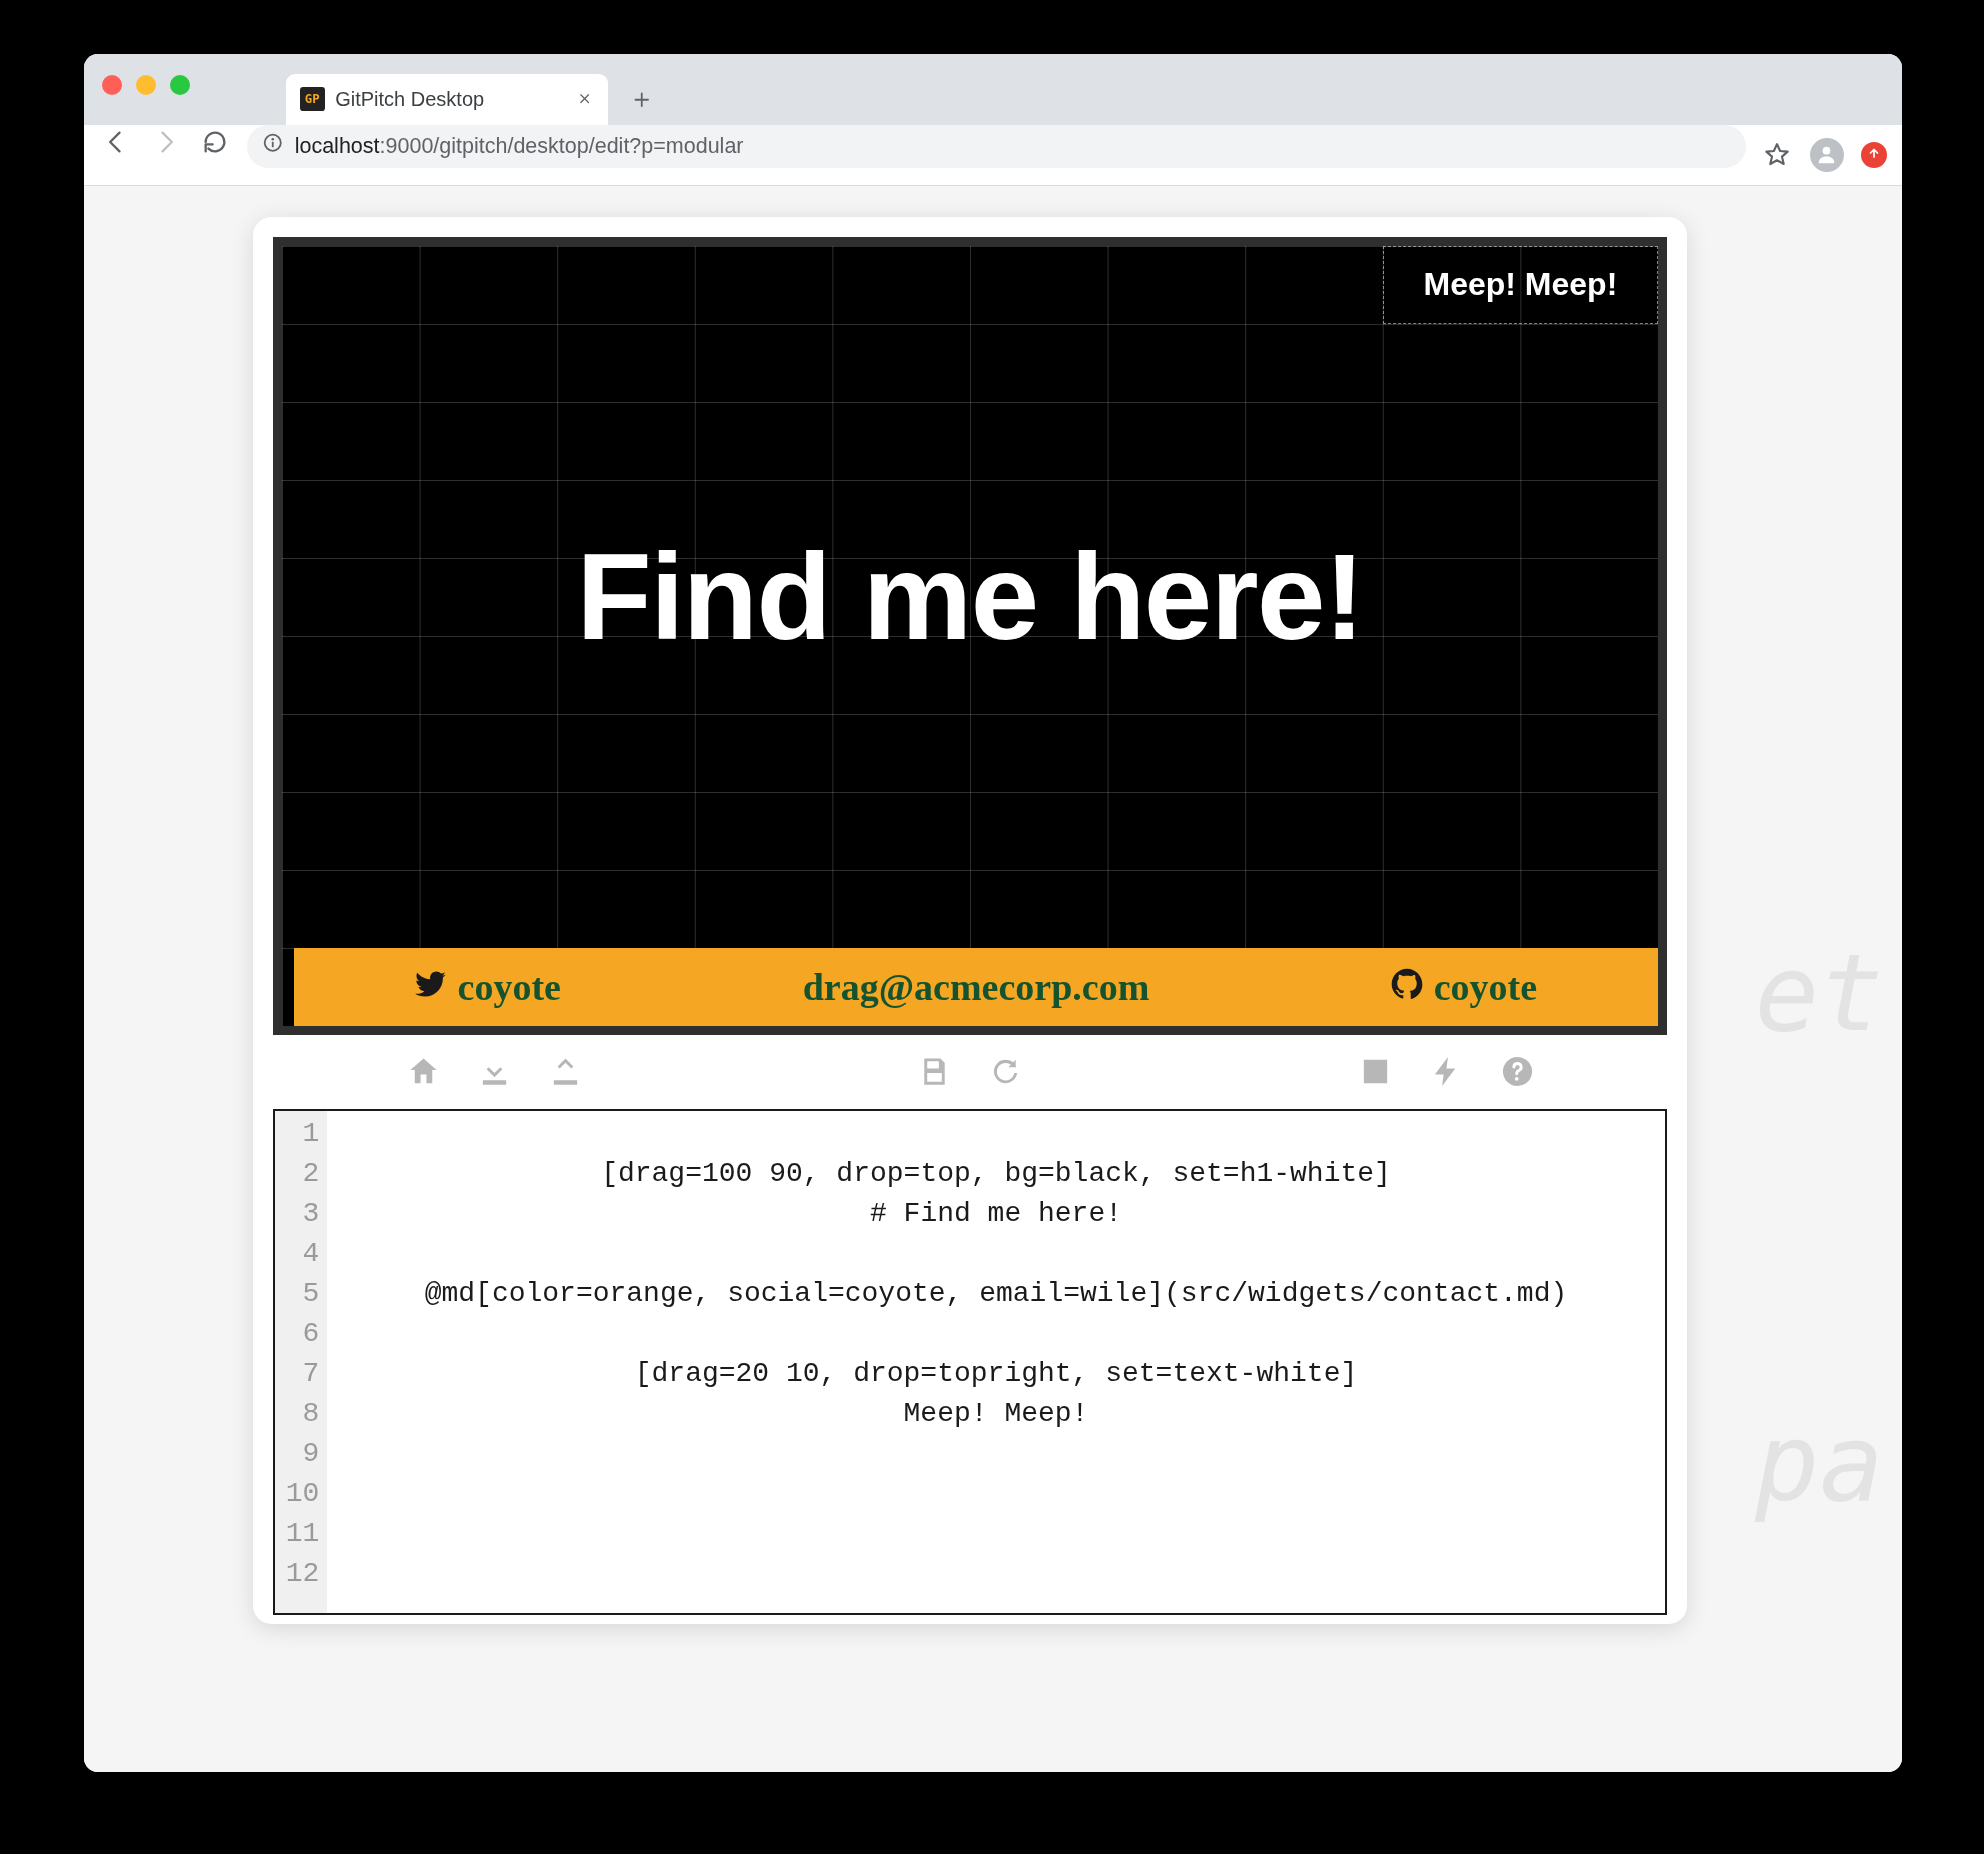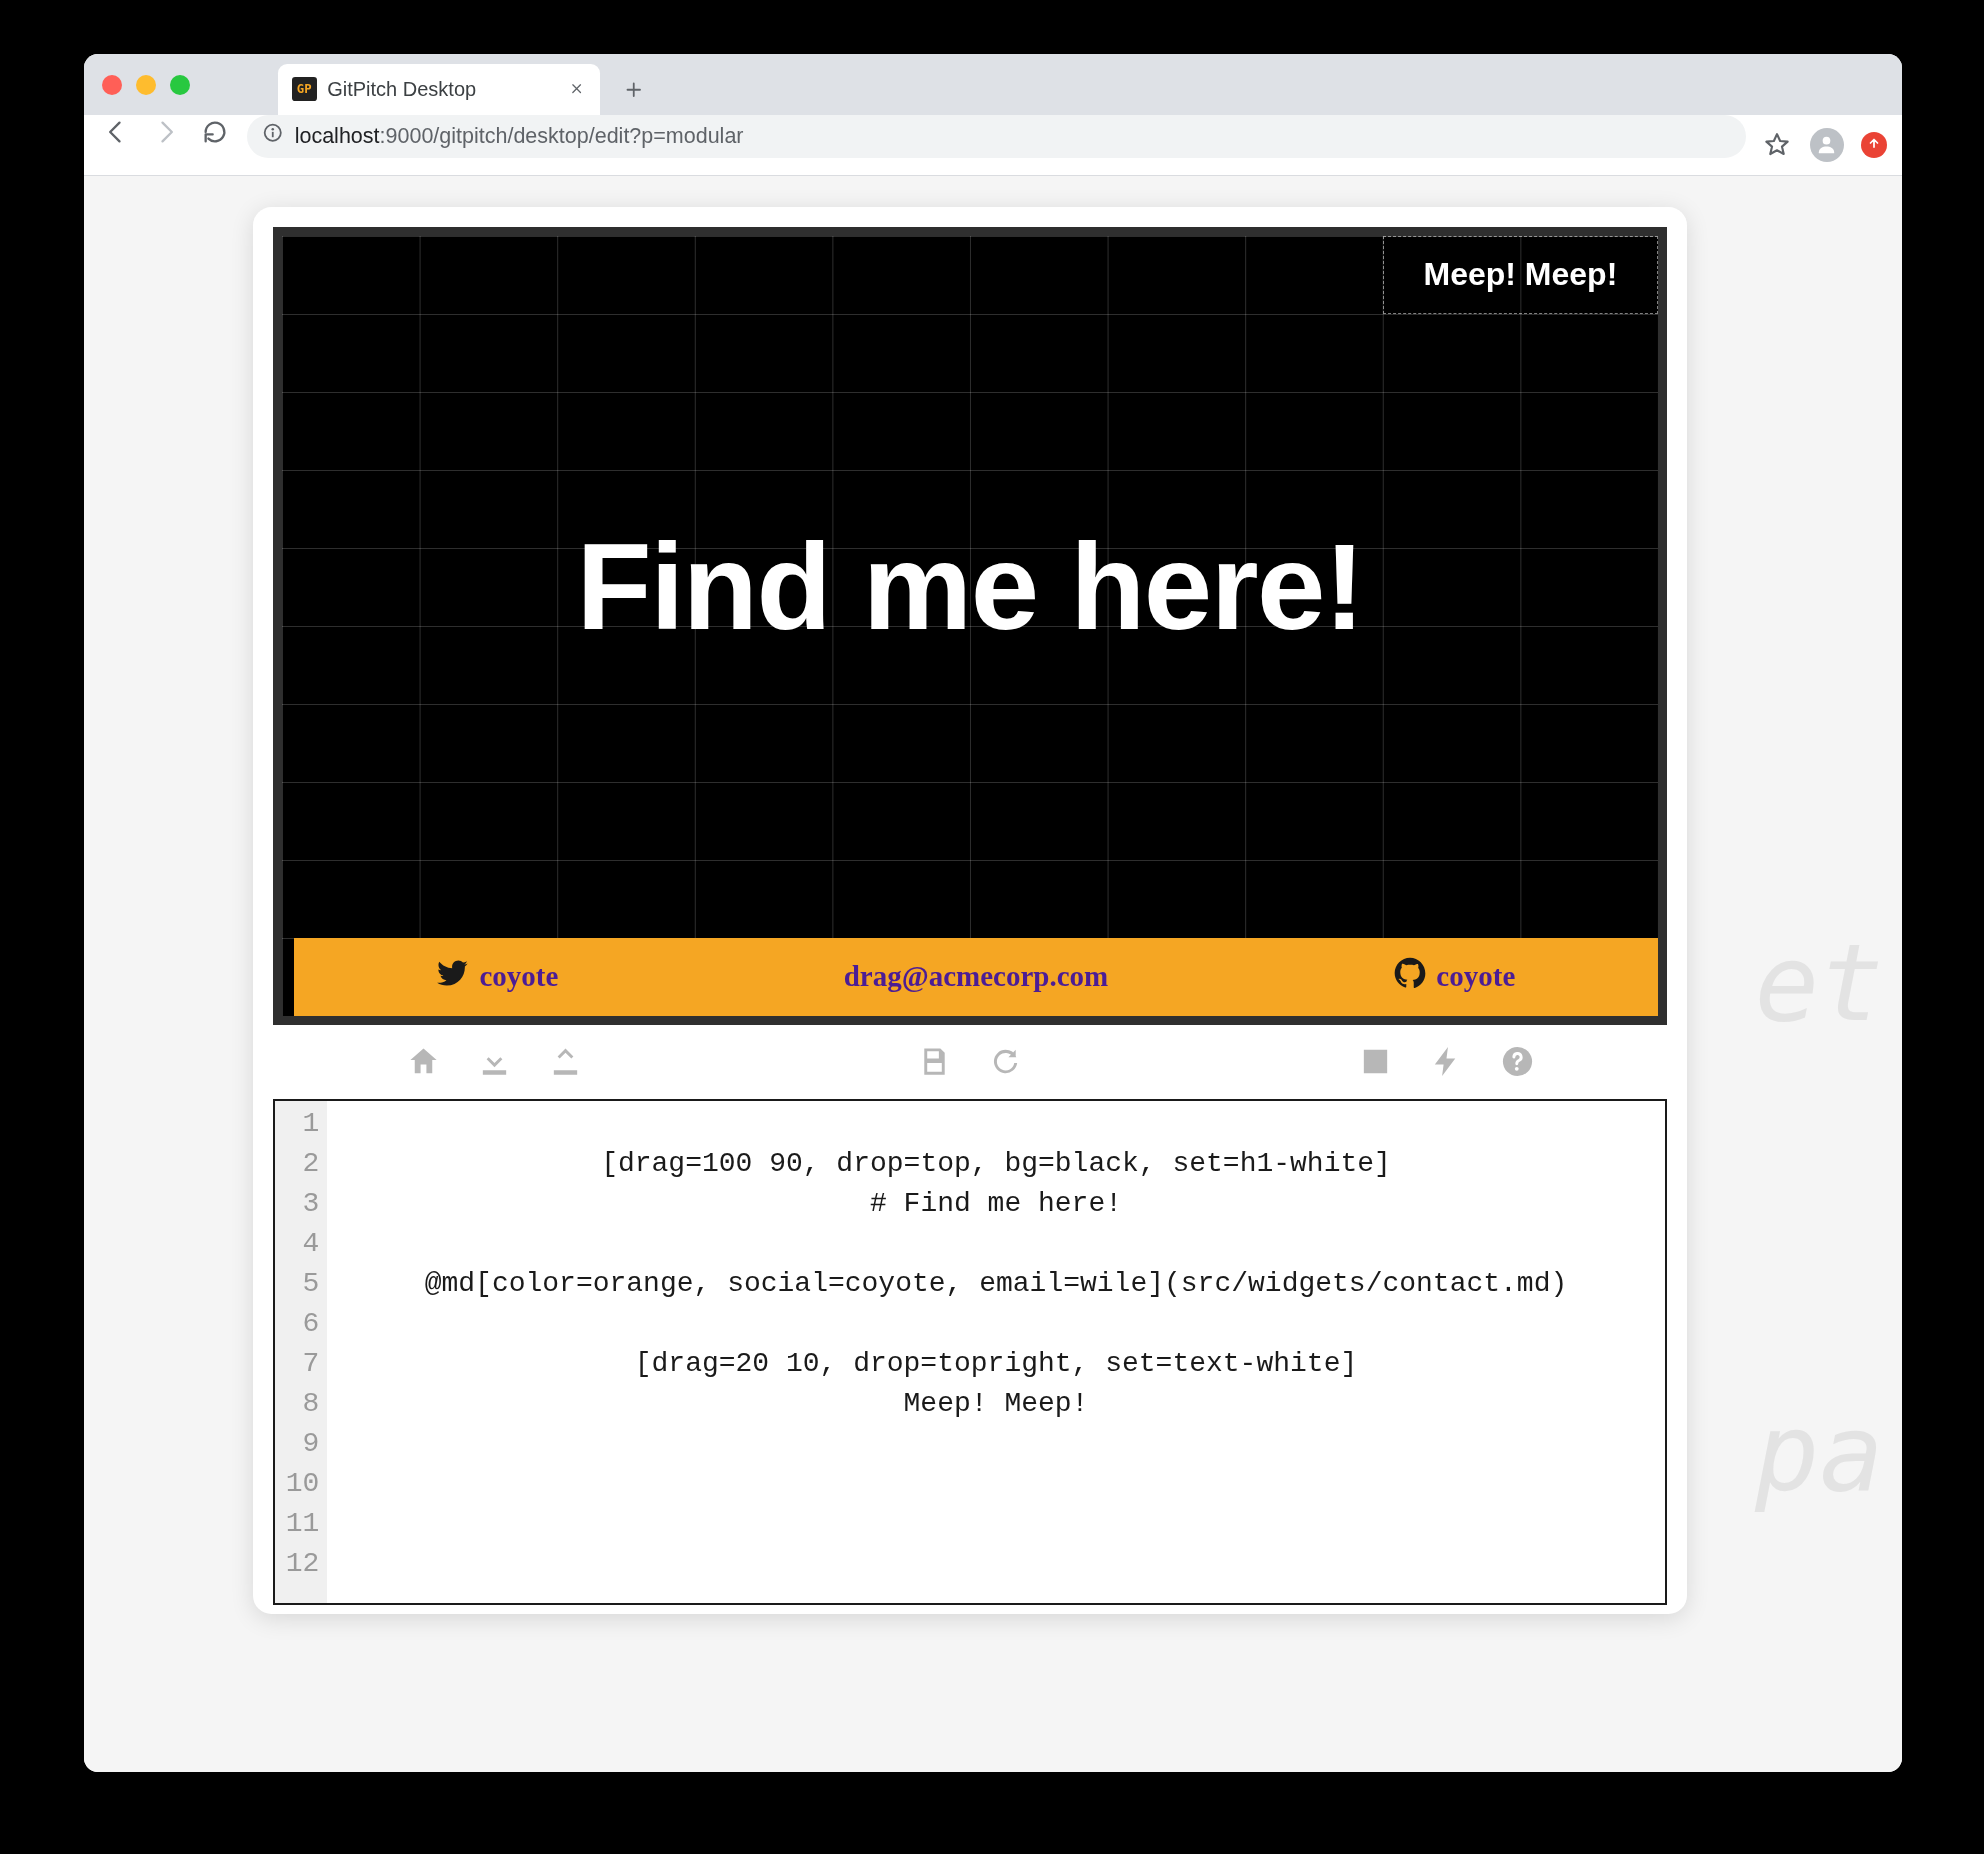--- a/index.html
+++ b/index.html
@@ -27,25 +27,25 @@
     height: 1718px;
     background: #fff;
     border-radius: 14px;
     box-shadow: 0 23px 61px rgba(0,0,0,0.5);
     overflow: hidden;
     display: flex;
     flex-direction: column;
   }
   
   .titlebar {
-    height: 61px;
+    height: 71px;
     background: #dee1e6;
     display: flex;
     align-items: flex-end;
-    padding-left: 18px;
+    padding-left: 26px;
     position: relative;
   }
   .traffic-lights {
     position: absolute;
     left: 18.4px;
     top: 21.5px;
     display: flex;
     gap: 14px;
   }
   .tl { width: 20px; height: 20px; border-radius: 50%; }
@@ -217,22 +217,22 @@
   .contact-bar {
     position: absolute;
     left: 12px; right: 0; bottom: 0;
     height: 10%;
     background: #f5a623;
     display: flex;
     align-items: center;
     justify-content: space-around;
     font-family: Georgia, 'Times New Roman', serif;
     font-weight: 700;
-    font-size: 29px;
-    color: #4c1d95;
+    font-size: 38px;
+    color: #14532d;
   }
   .contact-item { display: flex; align-items: center; gap: 10.7px; }
   .contact-item svg { width: 32px; height: 32px; fill: #1a1a1a; }
   
   .app-toolbar {
     display: flex;
     align-items: center;
     padding: 17px 46px 17px 46px;
     color: #b7b7b7;
   }

